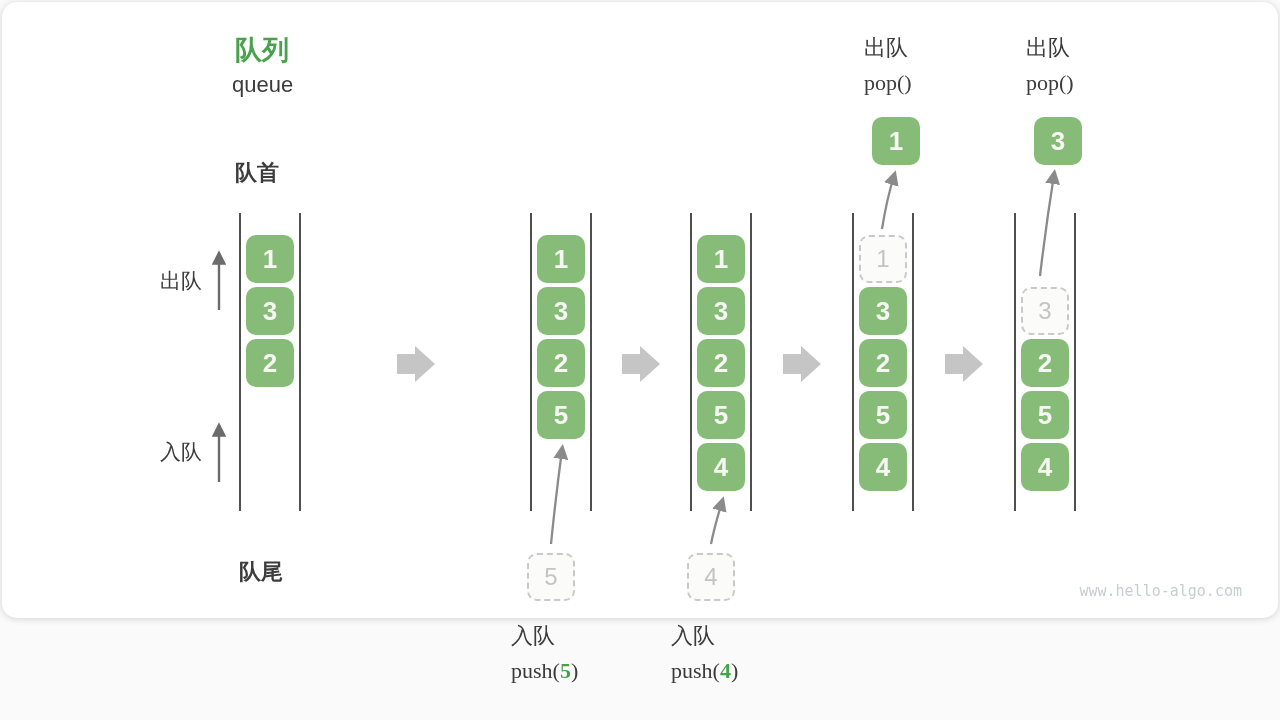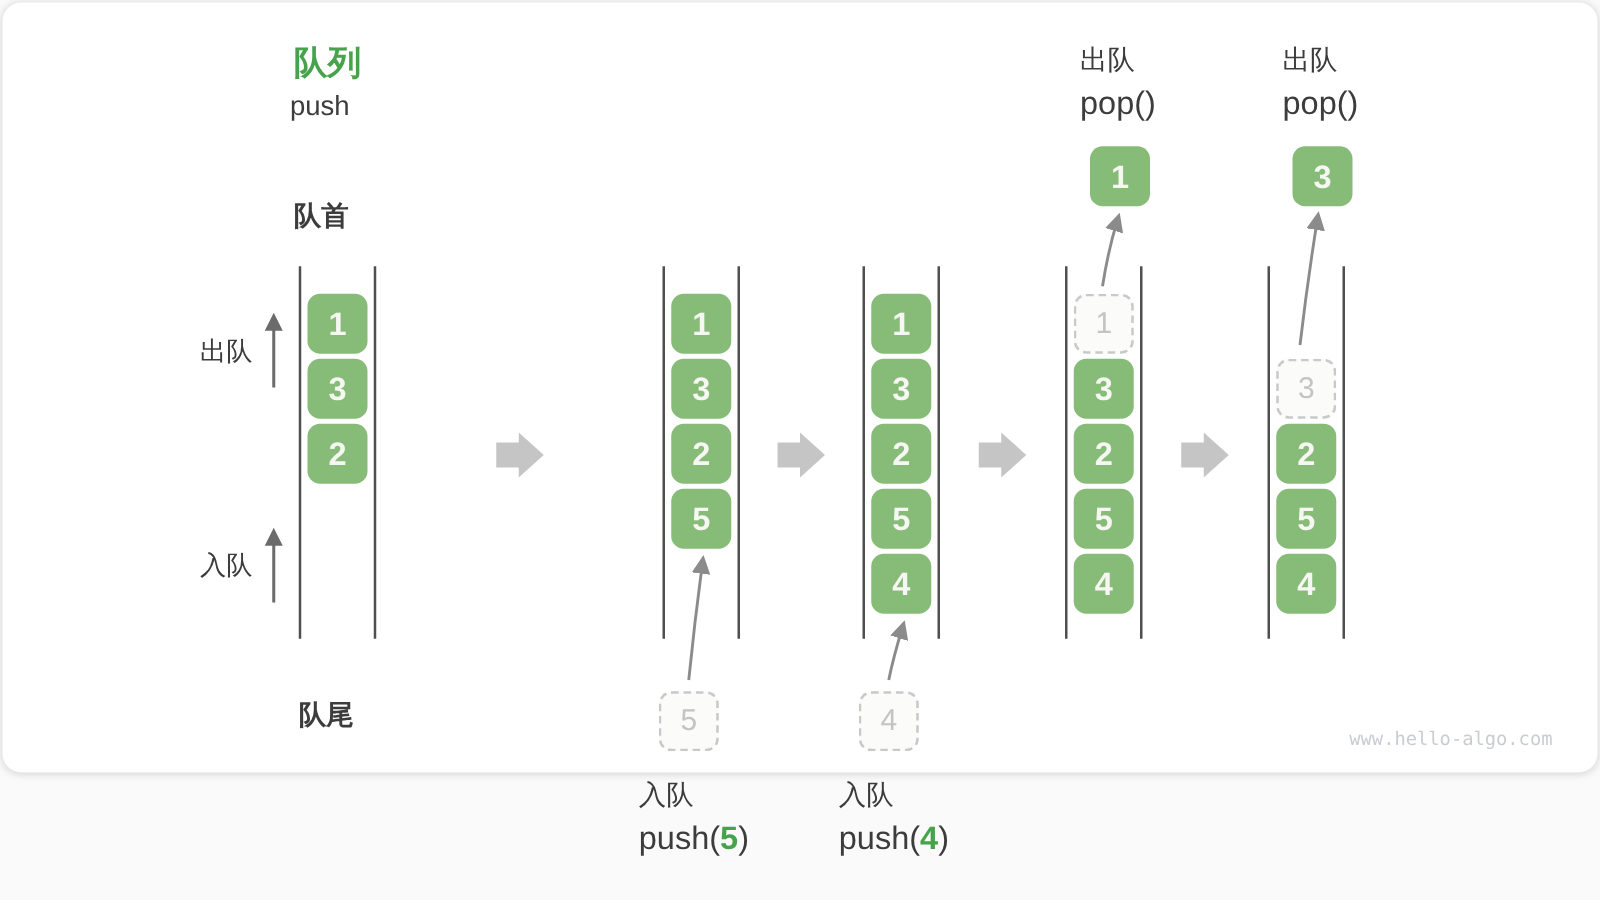--- a/index.html
+++ b/index.html
@@ -45,35 +45,35 @@
     position:absolute;width:48px;height:48px;border-radius:10px;
     background:var(--green);color:#f6f7f2;
     font-size:26px;font-weight:600;
     display:flex;align-items:center;justify-content:center;
   }
   .qbox.dashed{
     background:#fbfbfa;border:2px dashed var(--dash);
     color:#c4c4c4;font-weight:400;font-size:24px;
   }
   .anno{position:absolute;font-size:22px;line-height:35px;color:var(--text-dark);white-space:nowrap;}
-  .anno .code{font-family:Liberation Sans, sans-serif;font-size:26px;}
+  .anno .code{font-family:Liberation Serif, serif;font-size:22px;}
   .anno .arg{color:var(--accent);font-weight:bold;}
   .footer{
     position:absolute;right:36px;bottom:18px;
     font-family:"DejaVu Sans Mono","Liberation Mono",monospace;
     font-size:15px;color:#c9cdd1;margin-left:24px;
   }
 </style>
 </head>
 <body>
 
 <div class="card">
 
   <div class="title-zh">队列</div>
-  <div class="title-en">push</div>
+  <div class="title-en">queue</div>
 
   <div class="bold-label" style="left:233px;top:156px;">队首</div>
   <div class="bold-label" style="left:237px;top:542px;margin-top:13px;">队尾</div>
 
   <div class="side-label" style="left:140px;top:265px;">出队</div>
   <div class="side-label" style="left:140px;top:436px;">入队</div>
 
   <svg id="arrow-layer" viewBox="0 0 1280 720">
     <defs>
       <marker id="ah-gray" viewBox="0 0 10 10" refX="6" refY="5" markerWidth="6.5" markerHeight="6.5" orient="auto">

